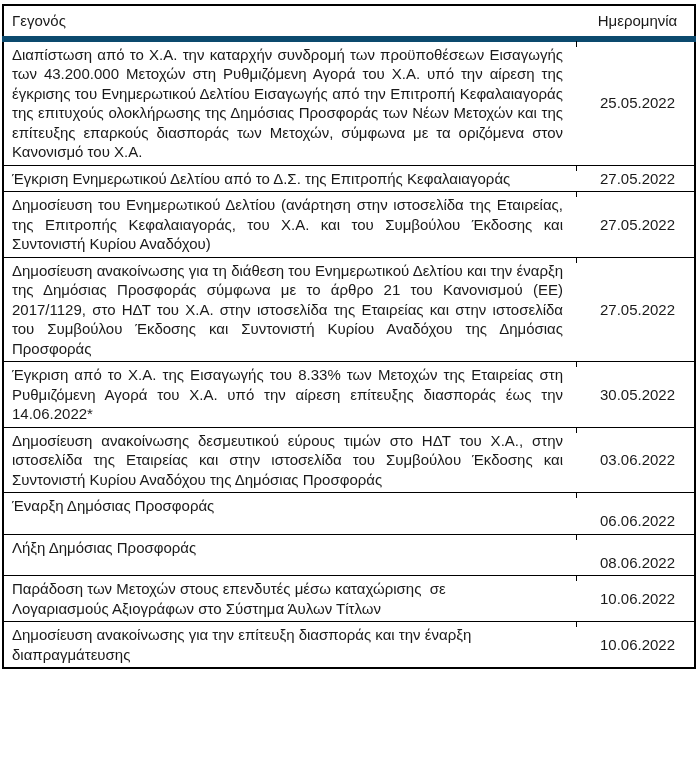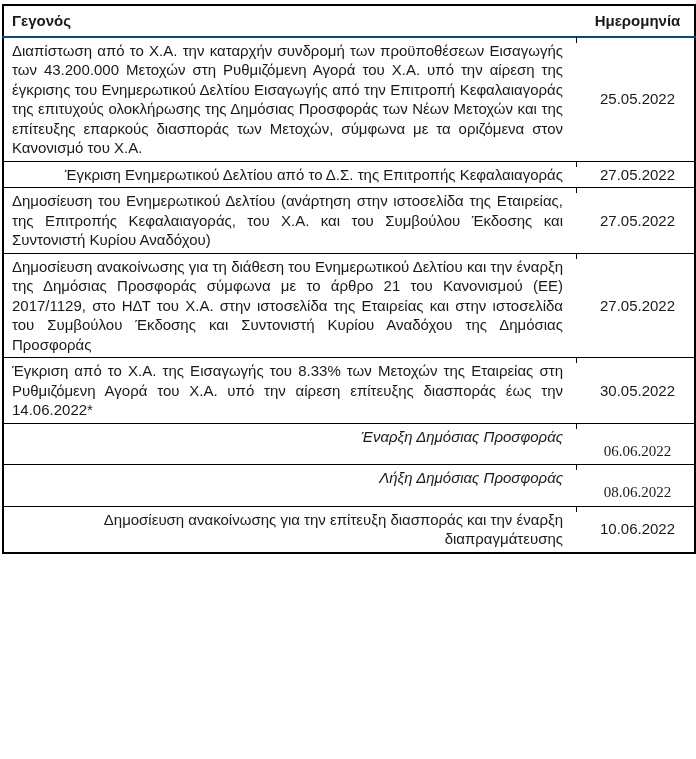--- a/index.html
+++ b/index.html
@@ -21,33 +21,33 @@
     border:2px solid #000;
     table-layout:fixed;
   }
   th,td{
     font-size:15px;
     line-height:1.3;
     vertical-align:middle;
     padding:2px 8px;
   }
   thead th{
-    font-weight:bold;
-    border-bottom:2px solid #0c4a6e;
+    font-weight:normal;
+    border-bottom:6px solid #0c4a6e;
     padding-top:5px;
     padding-bottom:5px;
   }
   th.event-h{ text-align:left; }
   th.date-h{ text-align:center; padding-right:4px; }
   col.event-col{ width:574px; }
   col.date-col{ width:118px; }
   tbody tr{ border-top:1px solid #000; }
   tbody tr:first-child{ border-top:none; }
   td.event{
-    text-align:right;
+    text-align:left;
     white-space:pre-wrap;
     padding:3px 14px 3px 8px;
   }
   td.event.justify{ text-align:justify; }
   td.date{
     text-align:center;
     padding-right:4px;
     white-space:nowrap;
     position:relative;
   }
@@ -55,22 +55,22 @@
   tbody td.date::before{
     content:"";
     position:absolute;
     left:-1px;
     top:-1px;
     width:1px;
     height:6px;
     background:#000;
   }
   
-  tr.date-low td.event{ padding-bottom:18px;font-style:italic; }
-  tr.date-low td.date{ vertical-align:bottom; padding-bottom:3px;font-family:Liberation Serif, serif; }
+  tr.date-low td.event{ padding-bottom:18px; }
+  tr.date-low td.date{ vertical-align:bottom; padding-bottom:3px; }
 </style>
 </head>
 <body>
 
 <div class="page">
   <table class="events">
     <colgroup>
       <col class="event-col">
       <col class="date-col">
     </colgroup>
@@ -94,27 +94,36 @@
     <td class="date">27.05.2022</td>
   </tr>
         <tr>
     <td class="event justify">Δημοσίευση ανακοίνωσης για τη διάθεση του Ενημερωτικού Δελτίου και την έναρξη της Δημόσιας Προσφοράς σύμφωνα με το άρθρο 21 του Κανονισμού (ΕΕ) 2017/1129, στο ΗΔΤ του Χ.Α. στην ιστοσελίδα της Εταιρείας και στην ιστοσελίδα του Συμβούλου Έκδοσης και Συντονιστή Κυρίου Αναδόχου της Δημόσιας Προσφοράς</td>
     <td class="date">27.05.2022</td>
   </tr>
         <tr>
     <td class="event justify">Έγκριση από το Χ.Α. της Εισαγωγής του 8.33% των Μετοχών της Εταιρείας στη Ρυθμιζόμενη Αγορά του Χ.Α. υπό την αίρεση επίτευξης διασποράς έως την 14.06.2022*</td>
     <td class="date">30.05.2022</td>
   </tr>
+        <tr>
+    <td class="event justify">Δημοσίευση ανακοίνωσης δεσμευτικού εύρους τιμών στο ΗΔΤ του Χ.Α., στην ιστοσελίδα της Εταιρείας και στην ιστοσελίδα του Συμβούλου Έκδοσης και Συντονιστή Κυρίου Αναδόχου της Δημόσιας Προσφοράς</td>
+    <td class="date">03.06.2022</td>
+  </tr>
         <tr class="date-low">
     <td class="event">Έναρξη Δημόσιας Προσφοράς</td>
     <td class="date">06.06.2022</td>
   </tr>
         <tr class="date-low">
     <td class="event">Λήξη Δημόσιας Προσφοράς</td>
     <td class="date">08.06.2022</td>
+  </tr>
+        <tr>
+    <td class="event">Παράδοση των Μετοχών στους επενδυτές μέσω καταχώρισης  σε
+Λογαριασμούς Αξιογράφων στο Σύστημα Άυλων Τίτλων</td>
+    <td class="date">10.06.2022</td>
   </tr>
         <tr>
     <td class="event">Δημοσίευση ανακοίνωσης για την επίτευξη διασποράς και την έναρξη
 διαπραγμάτευσης</td>
     <td class="date">10.06.2022</td>
   </tr>
       </tbody>
   </table>
 </div>
 

